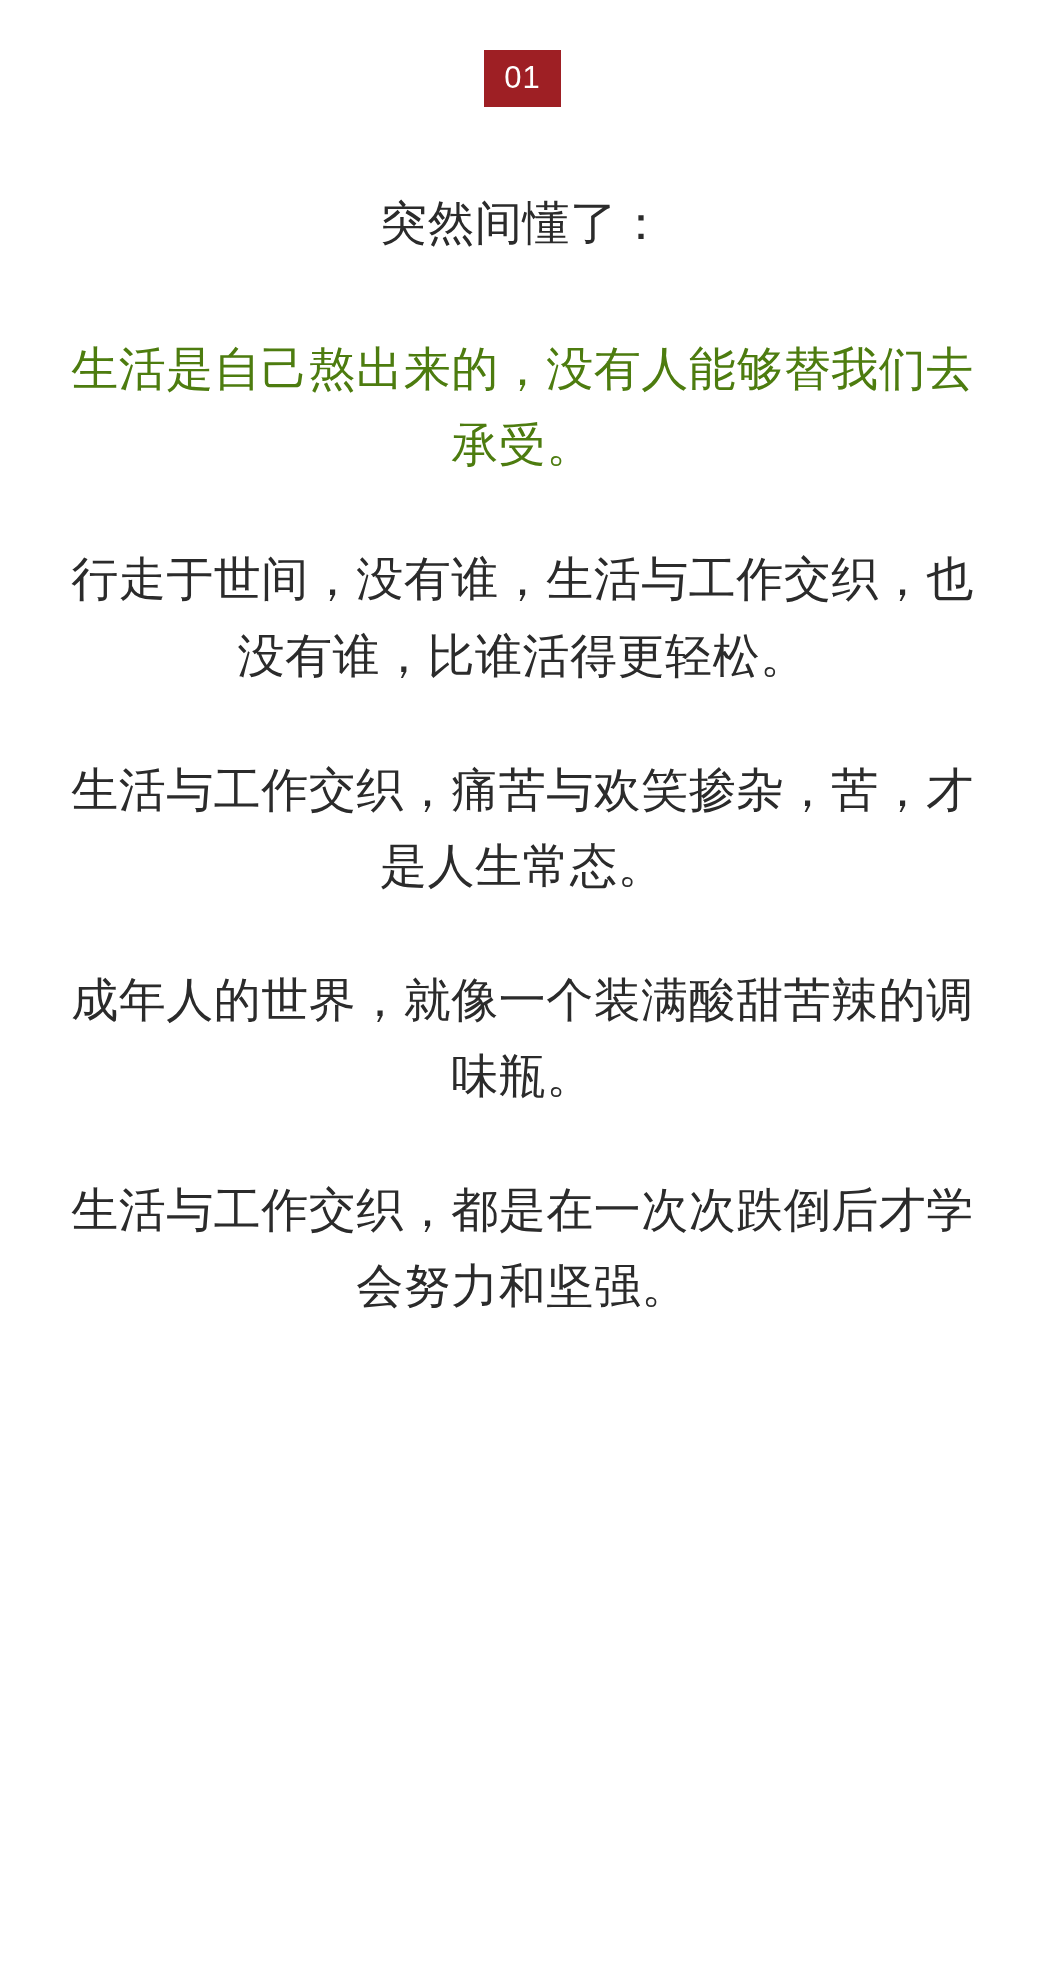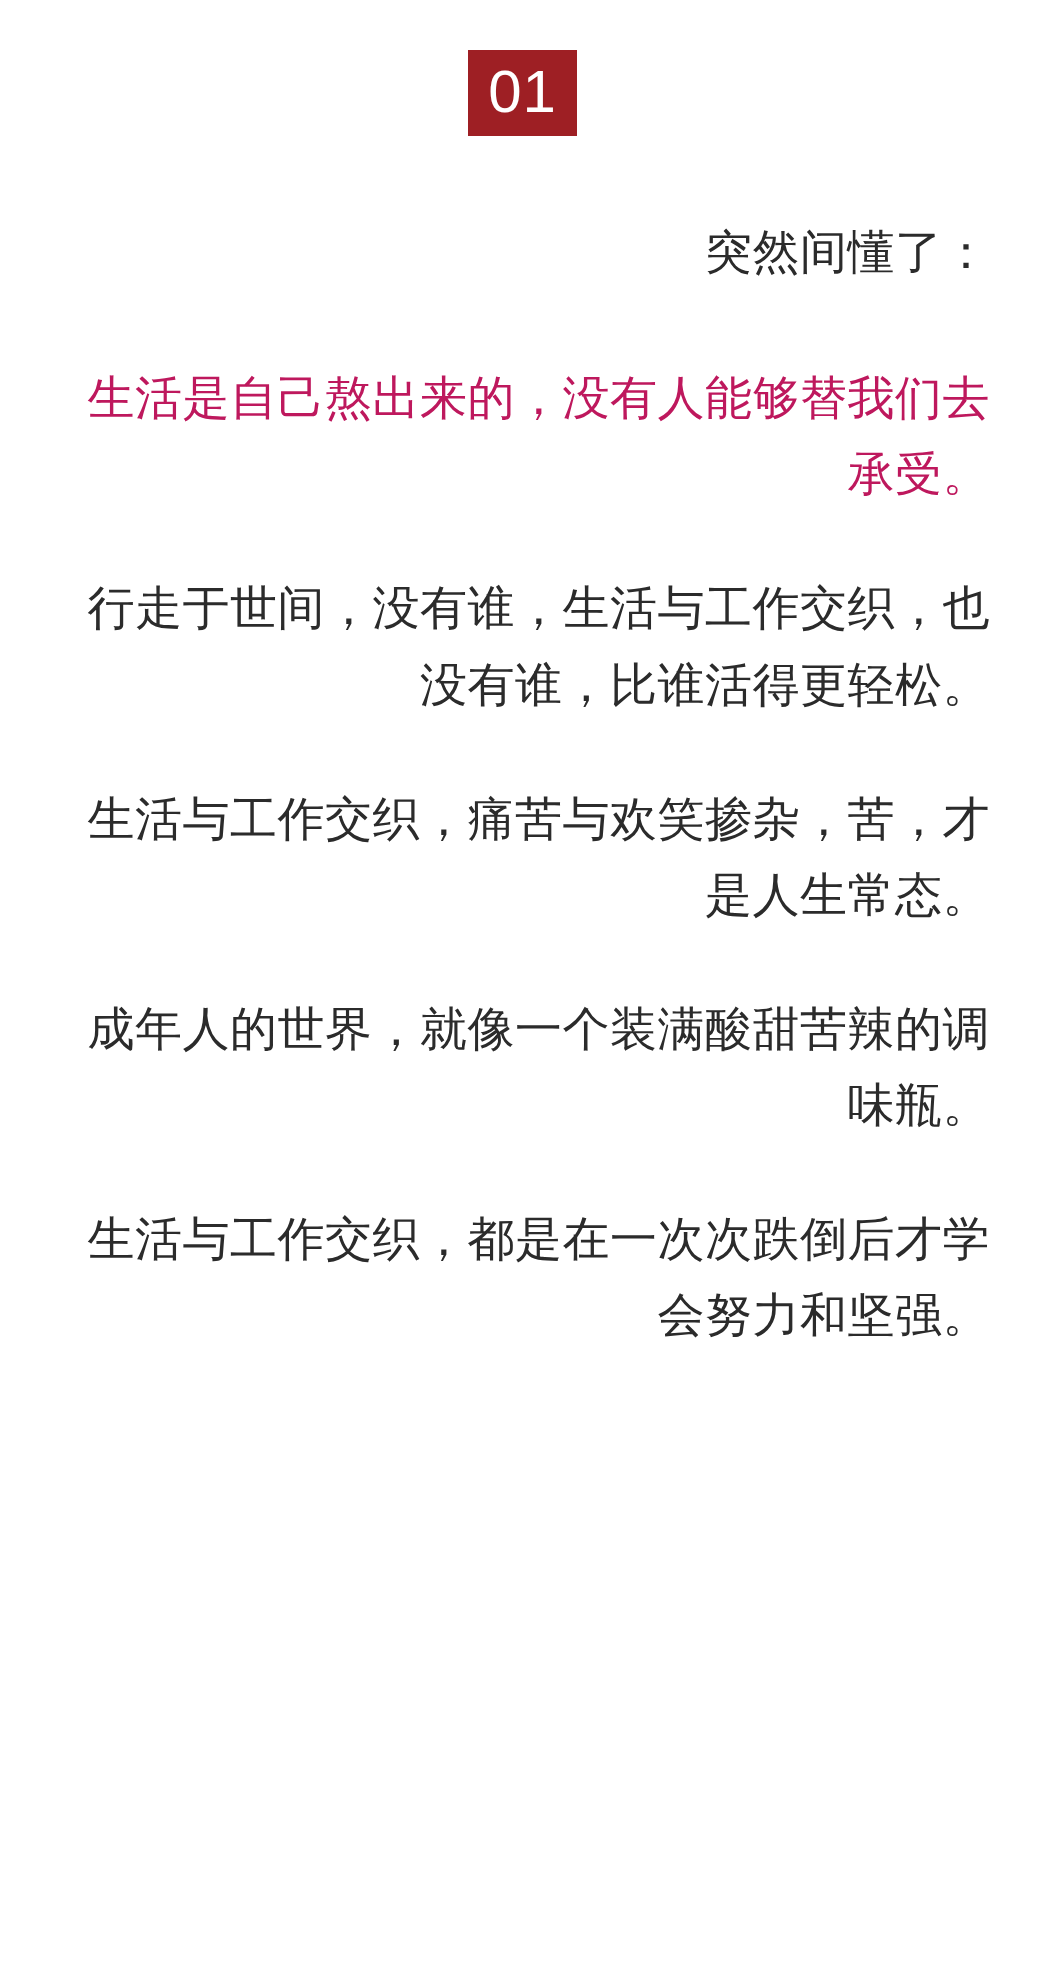--- a/index.html
+++ b/index.html
@@ -24,42 +24,42 @@
   .badge-row {
     display: flex;
     justify-content: center;
     align-items: center;
     padding-top: 50px;
     padding-bottom: 0;
   }
   .badge {
     background: #9e1f24;
     color: #ffffff;
-    font-size: 60px;
+    font-size: 31px;
     line-height: 1;
     font-weight: 400;
     letter-spacing: 1px;
     padding: 12px 20px 14px 20px;
     display: inline-block;
     font-family: "Liberation Sans", "DejaVu Sans", sans-serif;
   }
   .content {
     padding-top: 78px;
   }
   .para {
     font-size: 47px;
     line-height: 1.62;
     color: #2b2b2b;
     letter-spacing: 0.5px;
     margin: 0 0 58px 0;
     font-weight: 500;
-    text-align: right;
+    text-align: center;
   }
   .para.accent {
-    color: #be185d;
+    color: #4d7c0f;
   }
   .para.lead {
     margin-bottom: 70px;
   }
 </style>
 </head>
 <body>
 
 <div class="page">
 

